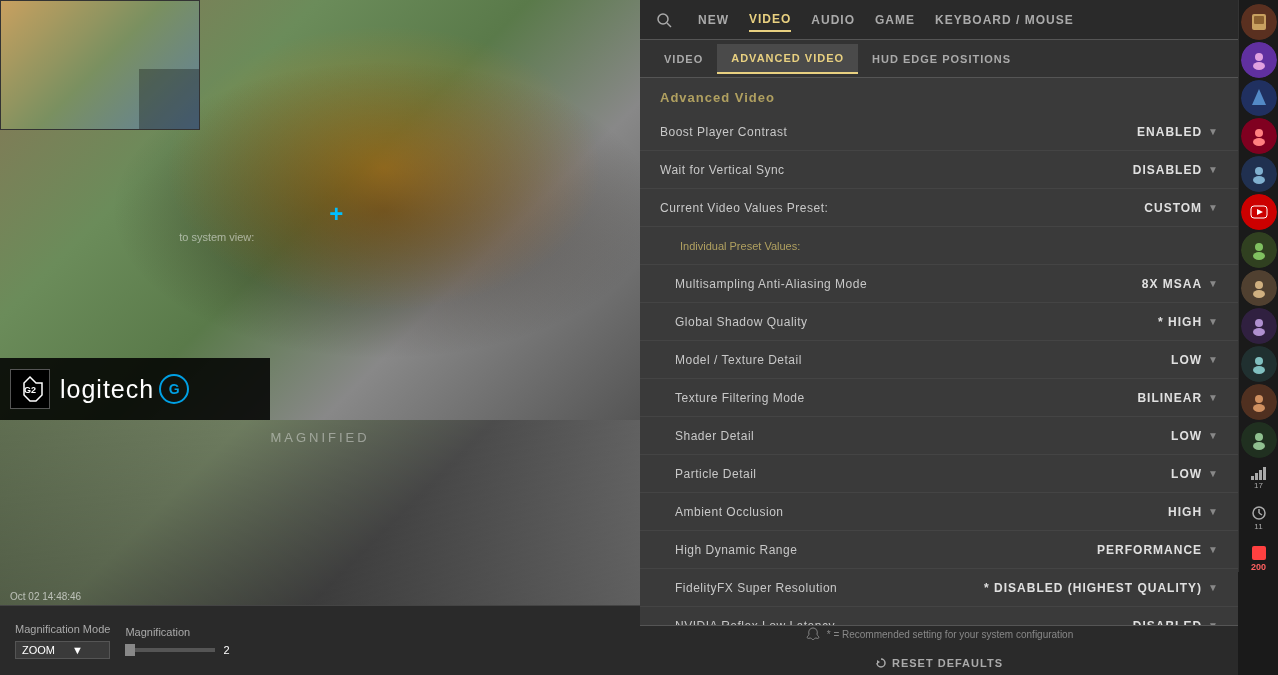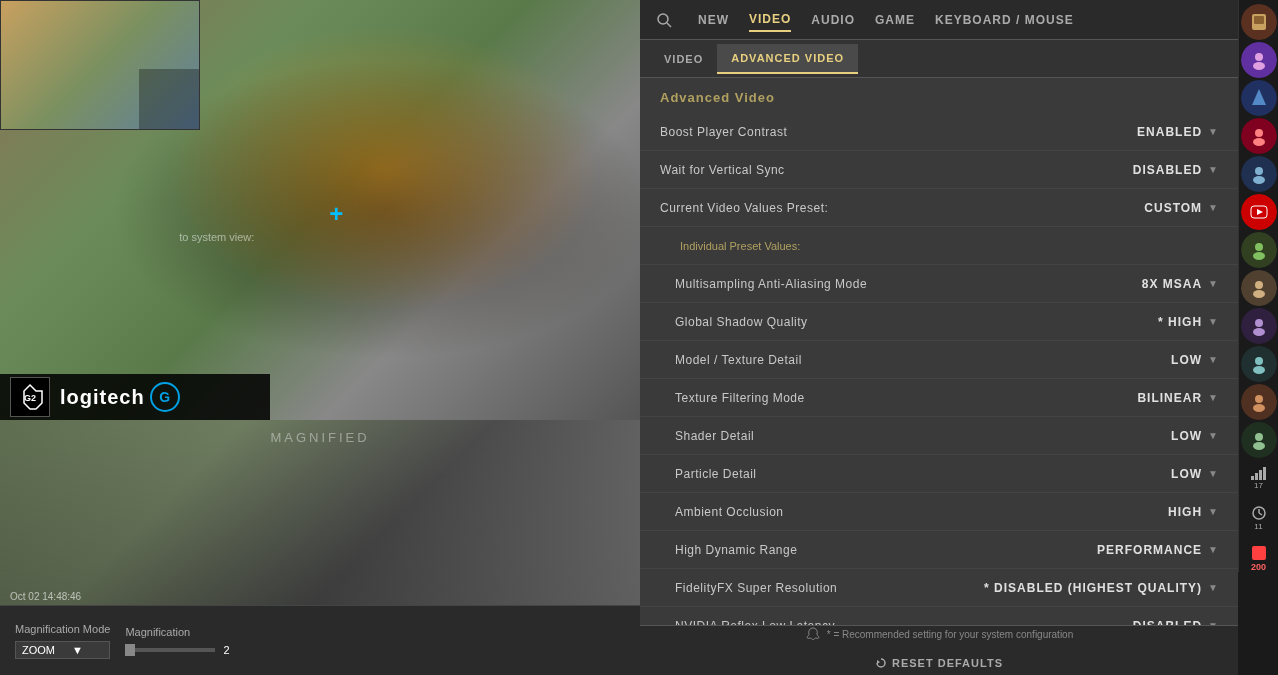--- a/index.html
+++ b/index.html
@@ -56,21 +56,21 @@
       position: absolute;
       bottom: 0; right: 0;
       width: 60px; height: 60px;
       background: rgba(0,0,0,0.3);
     }
 
     .logo-bar {
       position: absolute;
       bottom: 0; left: 0;
       width: 270px;
-      height: 46px;
+      height: 62px;
       background: rgba(0,0,0,0.85);
       display: flex;
       align-items: center;
       padding: 0 10px;
       gap: 10px;
     }
 
     .g2-logo {
       width: 40px;
       height: 40px;
@@ -79,22 +79,22 @@
       display: flex;
       align-items: center;
       justify-content: center;
       color: #fff;
       font-weight: bold;
       font-size: 11px;
     }
 
     .logitech-text {
       color: #fff;
-      font-size: 20px;
-      font-weight: 700;
+      font-size: 25px;
+      font-weight: 400;
       letter-spacing: 1px;
     }
 
     .logitech-g {
       width: 30px;
       height: 30px;
       border: 2px solid #00a0e4;
       border-radius: 50%;
       display: flex;
       align-items: center;
@@ -541,20 +541,21 @@
     </div>
     <span class="nav-tab">NEW</span>
     <span class="nav-tab active">VIDEO</span>
     <span class="nav-tab">AUDIO</span>
     <span class="nav-tab">GAME</span>
     <span class="nav-tab">KEYBOARD / MOUSE</span>
   </div>
   <div class="sub-nav">
     <span class="sub-tab">VIDEO</span>
     <span class="sub-tab active">ADVANCED VIDEO</span>
+    <span class="sub-tab-hud">HUD EDGE POSITIONS</span>
   </div>
   <div class="settings-content">
     <div class="section-title">Advanced Video</div>
 
     <div class="setting-row">
       <span class="setting-name">Boost Player Contrast</span>
       <div class="setting-value">
         <span class="setting-val-text enabled">ENABLED</span>
         <span class="dropdown-arrow">▼</span>
       </div>

